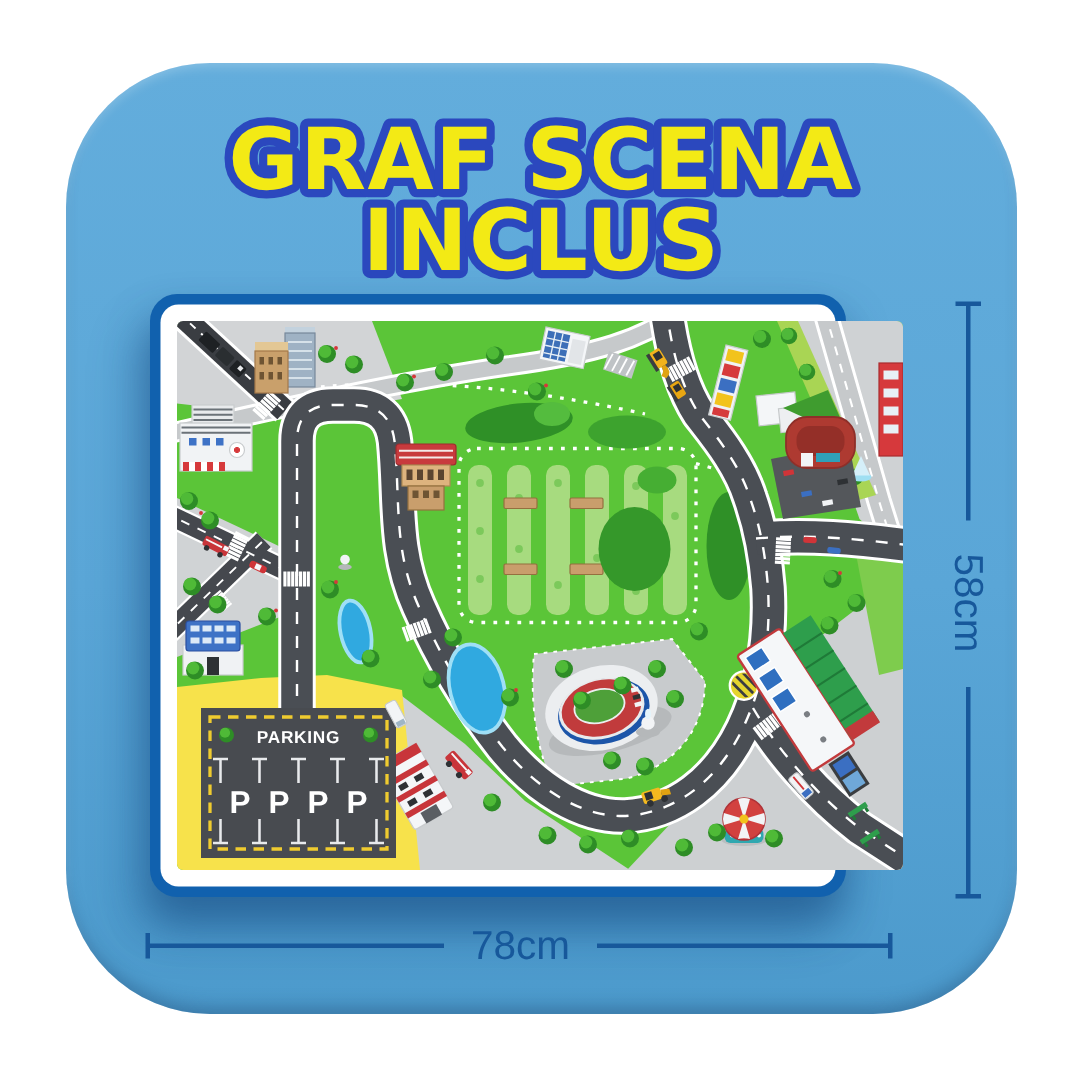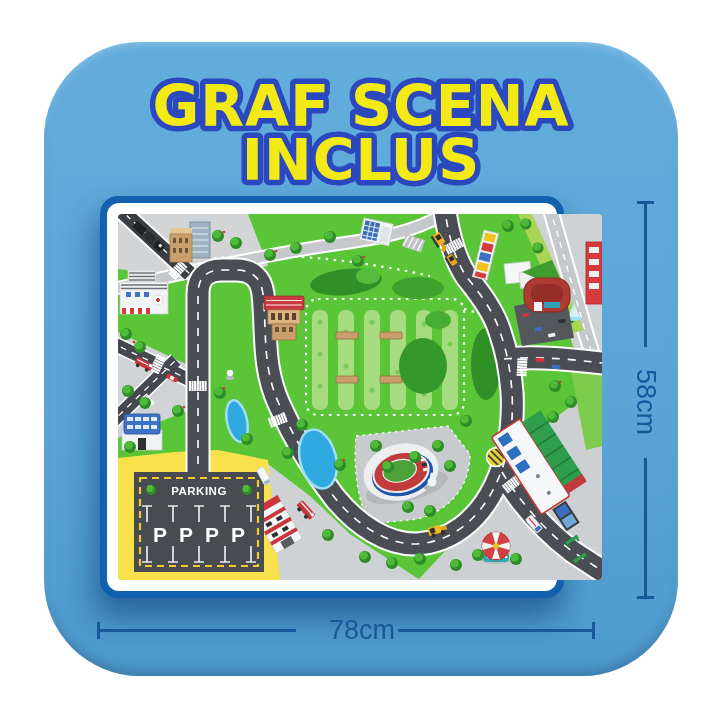--- a/index.html
+++ b/index.html
@@ -592,13 +592,13 @@
 <div class="dim" style="left:644px;top:203px;width:2.5px;height:144px;"></div>
 <div class="dim" style="left:644px;top:458px;width:2.5px;height:140px;"></div>
 <div class="dim" style="left:637px;top:201px;width:17px;height:2.5px;"></div>
 <div class="dim" style="left:637px;top:596px;width:17px;height:2.5px;"></div>
 <div class="dim-label dim-label-v" style="left:630px;top:350px;height:105px;width:30px;">58cm</div>
 
 <div class="dim" style="left:98px;top:629px;width:198px;height:2.5px;"></div>
 <div class="dim" style="left:398px;top:629px;width:196px;height:2.5px;"></div>
 <div class="dim" style="left:97px;top:622px;width:2.5px;height:17px;"></div>
 <div class="dim" style="left:592px;top:622px;width:2.5px;height:17px;"></div>
-<div class="dim-label" style="left:311px;top:615px;width:102px;">78cm</div>
+<div class="dim-label" style="left:296px;top:615px;width:102px;">78cm</div>
 
 </body></html>

